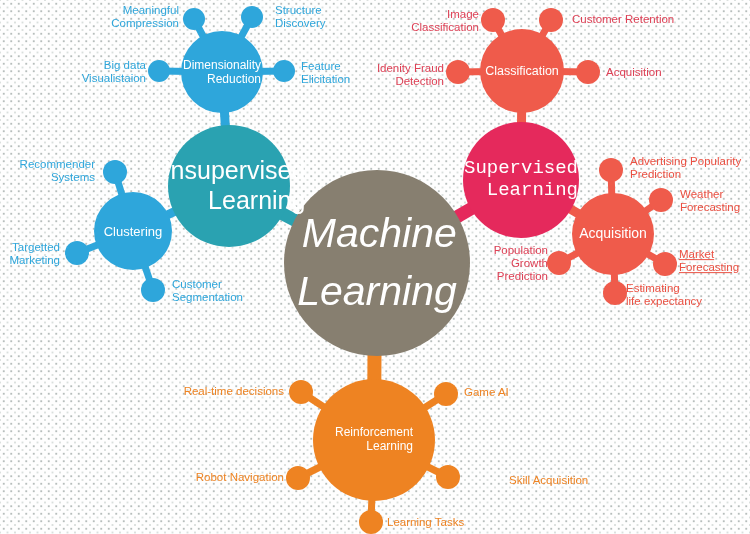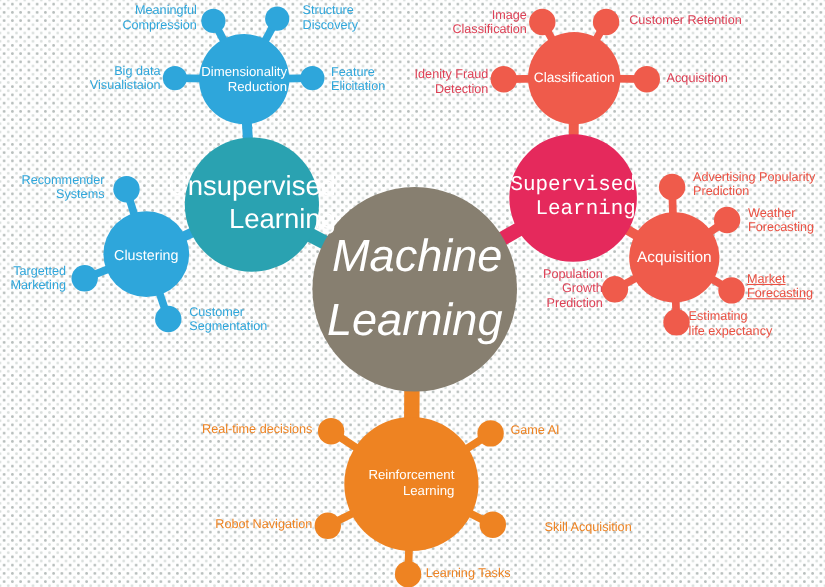--- a/index.html
+++ b/index.html
@@ -156,16 +156,16 @@
 Forecasting</div>
   <div class="lbl l c-salmon" style="left:626px;top:295px;">Estimating
 life expectancy</div>
   <div class="lbl r c-red" style="left:548px;top:263px;">Population
 Growth
 Prediction</div>
 
   <div class="lbl r c-orange" style="left:284px;top:391px;">Real-time decisions</div>
   <div class="lbl l c-orange" style="left:464px;top:392px;">Game AI</div>
   <div class="lbl r c-orange" style="left:284px;top:477px;">Robot Navigation</div>
-  <div class="lbl l c-orange" style="left:459px;top:480px;padding-left:36px;">Skill Acquisition</div>
+  <div class="lbl l c-orange" style="left:473px;top:480px;padding-left:36px;">Skill Acquisition</div>
   <div class="lbl l c-orange" style="left:387px;top:522px;">Learning Tasks</div>
 
 </div>
 
 </body></html>

